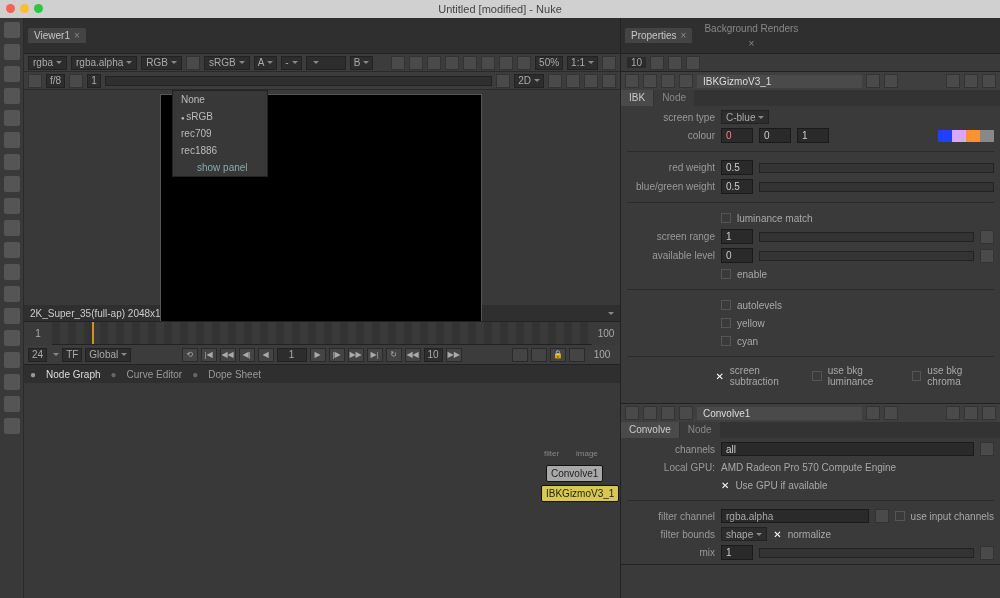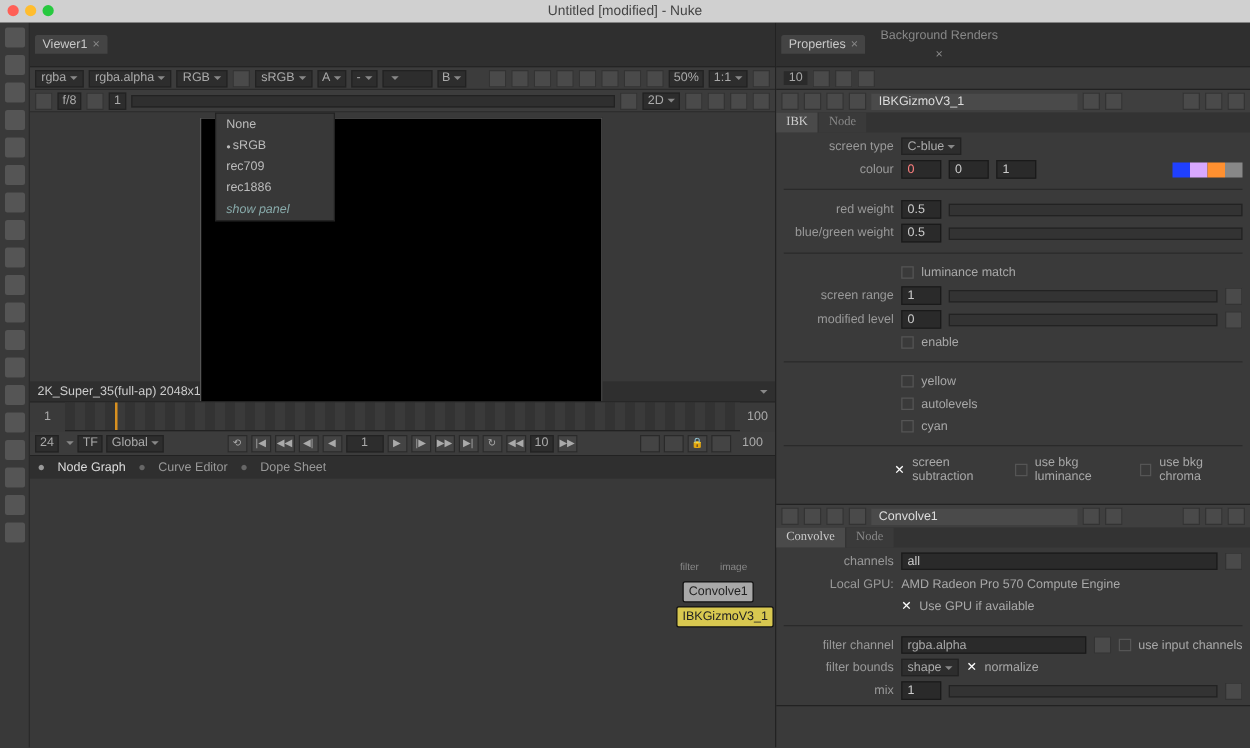--- a/index.html
+++ b/index.html
@@ -23,21 +23,21 @@
 .sel.sm { padding:0 3px; }
 .dd { width:0;height:0;border-left:3px solid transparent;border-right:3px solid transparent;border-top:3px solid #888; margin-left:3px;}
 .icn { width:14px; height:14px; background:#4a4a4a; border:1px solid #333; }
 .viewer-sub { height:18px; background:#3c3c3c; display:flex; align-items:center; gap:4px; padding:0 4px; border-bottom:1px solid #2a2a2a;}
 .viewer-canvas { flex:1; background:#393939; position:relative; }
 .black-frame { position:absolute; left:136px; top:4px; width:322px; height:238px; background:#000; border:1px solid #555; }
 .format-label { position:absolute; left:454px; top:244px; color:#999; font-size:9px; }
 .dropdown-menu { position:absolute; left:148px; top:0; width:96px; background:#383838; border:1px solid #222; z-index:10;}
 .dropdown-menu .mi { padding:3px 8px; color:#bbb; }
 .dropdown-menu .mi.sel-item::before { content:"● "; font-size:6px; }
-.dropdown-menu .mi:last-child { font-style:italic; color:#8aa; }
+.dropdown-menu .mi:last-child { color:#8aa;margin-left:16px; }
 .info-bar { height:16px; background:#2f2f2f; padding:0 6px; display:flex; align-items:center; color:#ccc; }
 .timeline { height:24px; background:#3a3a3a; border-top:1px solid #222; display:flex; align-items:center; position:relative;}
 .timeline-ruler { flex:1; height:100%; background:repeating-linear-gradient(to right,#333 0,#333 8px,#3a3a3a 8px,#3a3a3a 16px); border-bottom:1px solid #222; position:relative;}
 .timeline-marker { position:absolute; left:40px; top:0; width:2px; height:100%; background:#d89020; }
 .timeline-num { width:28px; text-align:center; color:#aaa; }
 .playbar { height:20px; background:#3c3c3c; display:flex; align-items:center; gap:3px; padding:0 4px; border-bottom:1px solid #222;}
 .playbtn { width:16px; height:14px; background:#444; border:1px solid #2a2a2a; display:flex; align-items:center; justify-content:center; color:#aaa; font-size:8px;}
 .bottom-tabs { height:18px; background:#2f2f2f; display:flex; align-items:center; gap:10px; padding:0 6px; }
 .bottom-tabs span { color:#999; }
 .bottom-tabs .active { color:#ddd; }
@@ -47,21 +47,21 @@
 .node.ibk { left:517px; top:102px; background:#d8c850; color:#222; }
 .node-label { position:absolute; font-size:8px; color:#888; }
 
 .prop-bar { height:18px; background:#3a3a3a; display:flex; align-items:center; gap:4px; padding:0 6px; border-bottom:1px solid #222;}
 .prop-bar .num { background:#2a2a2a; padding:0 4px; }
 .panel-section { border-bottom:1px solid #222; }
 .panel-head { height:18px; background:#3f3f3f; display:flex; align-items:center; padding:0 4px; gap:4px; }
 .panel-head .pht { flex:1; background:#4a4a4a; padding:1px 6px; color:#ddd; }
 .panel-head .hb { width:14px; height:14px; background:#4a4a4a; border:1px solid #333; }
 .subtabs { height:16px; display:flex; gap:1px; background:#333; }
-.subtabs span { padding:2px 8px; background:#4a4a4a; color:#ccc;font-family:Liberation Serif, serif;}
+.subtabs span { padding:2px 8px; background:#4a4a4a; color:#ccc;}
 .subtabs span.off { background:#3a3a3a; color:#888;}
 .param-list { padding:4px 6px; display:flex; flex-direction:column; gap:4px; }
 .param { display:flex; align-items:center; gap:6px; min-height:14px;}
 .param .lab { width:88px; text-align:right; color:#999; }
 .param .val { background:#2a2a2a; padding:1px 4px; min-width:32px; color:#ccc; border:1px solid #1a1a1a;}
 .param .slider { flex:1; height:10px; background:#333; position:relative; border:1px solid #222;}
 .param .cb { width:10px; height:10px; border:1px solid #555;}
 .param .swatches { display:flex; gap:0;}
 .param .sw { width:14px; height:12px; }
 .sw.blue{background:#2040ff;} .sw.pw{background:#d8a8ff;} .sw.o{background:#ff9030;} .sw.g{background:#888;}
@@ -339,40 +339,40 @@
             <span class="cb"></span>
             <span>luminance match</span>
           </div>
         <div class="param">
           <span class="lab">screen range</span>
           <span class="val">1</span>
           <span class="slider"></span>
           <span class="icn"></span>
         </div>
         <div class="param">
-          <span class="lab">modified level</span>
+          <span class="lab">available level</span>
           <span class="val">0</span>
           <span class="slider"></span>
           <span class="icn"></span>
         </div>
         <div class="param">
             <span class="lab"></span>
             <span class="cb"></span>
             <span>enable</span>
           </div>
         <div class="rule"></div>
         <div class="param">
             <span class="lab"></span>
             <span class="cb"></span>
+            <span>autolevels</span>
+          </div>
+        <div class="param">
+            <span class="lab"></span>
+            <span class="cb"></span>
             <span>yellow</span>
-          </div>
-        <div class="param">
-            <span class="lab"></span>
-            <span class="cb"></span>
-            <span>autolevels</span>
           </div>
         <div class="param">
             <span class="lab"></span>
             <span class="cb"></span>
             <span>cyan</span>
           </div>
         <div class="rule"></div>
         <div class="param">
           <span class="lab"></span>
           <span style="color:#fff">✕</span>

